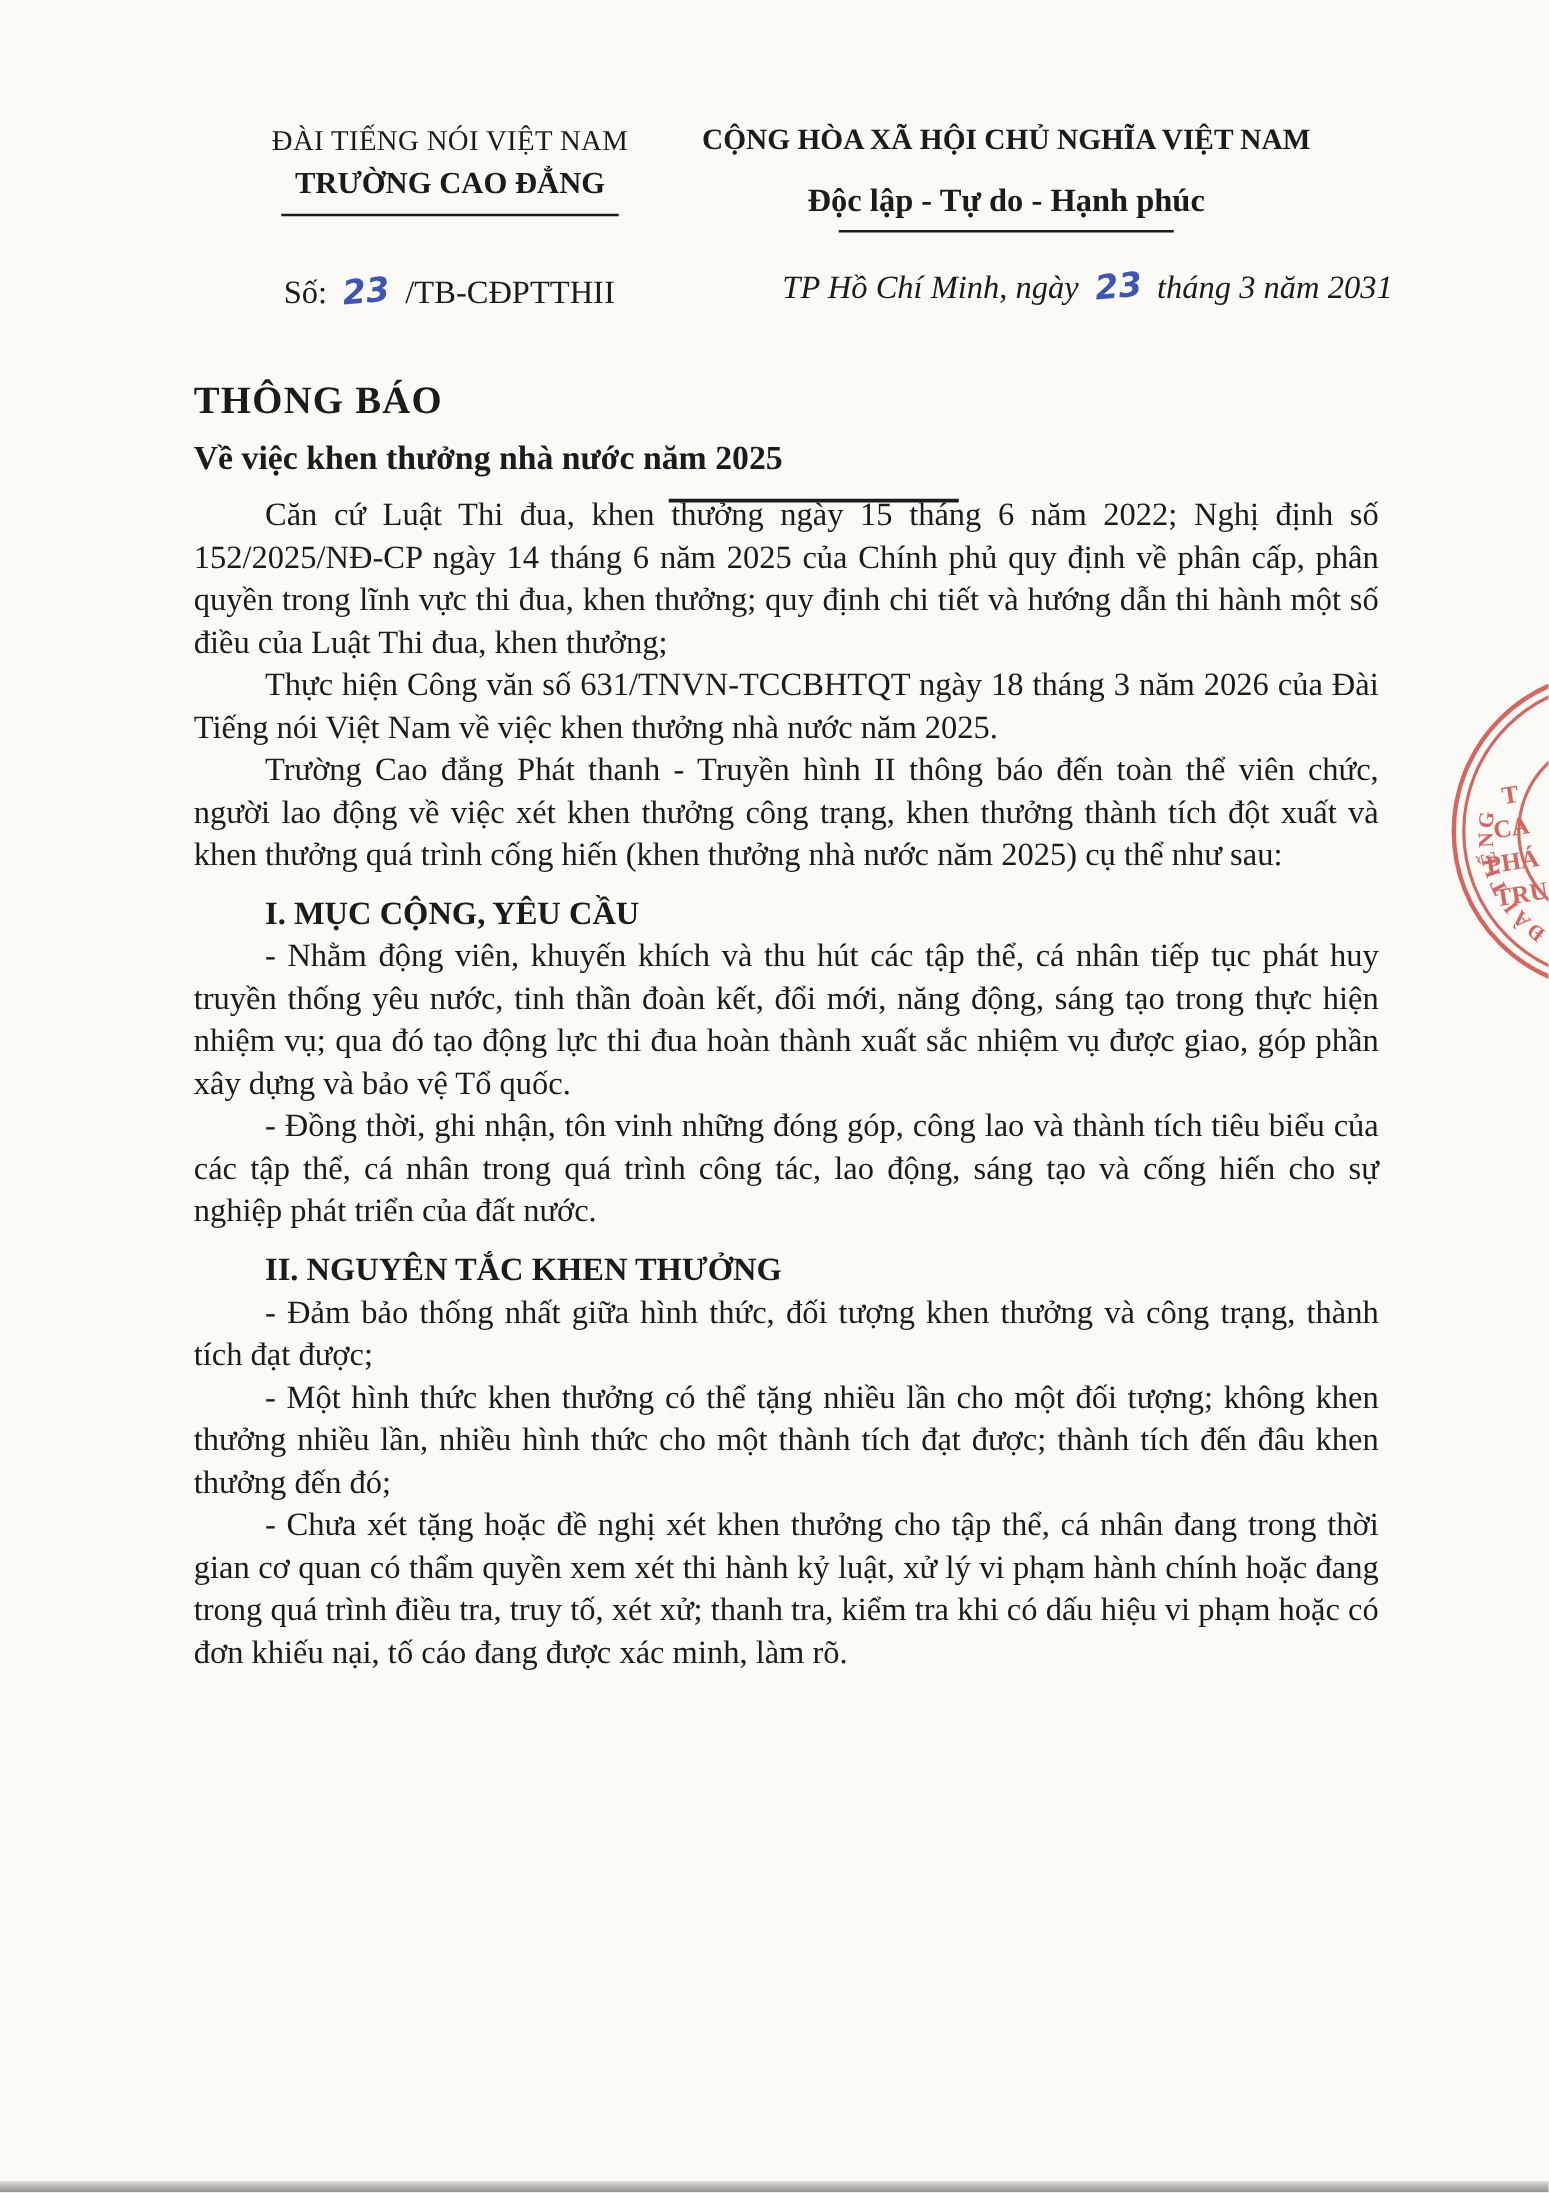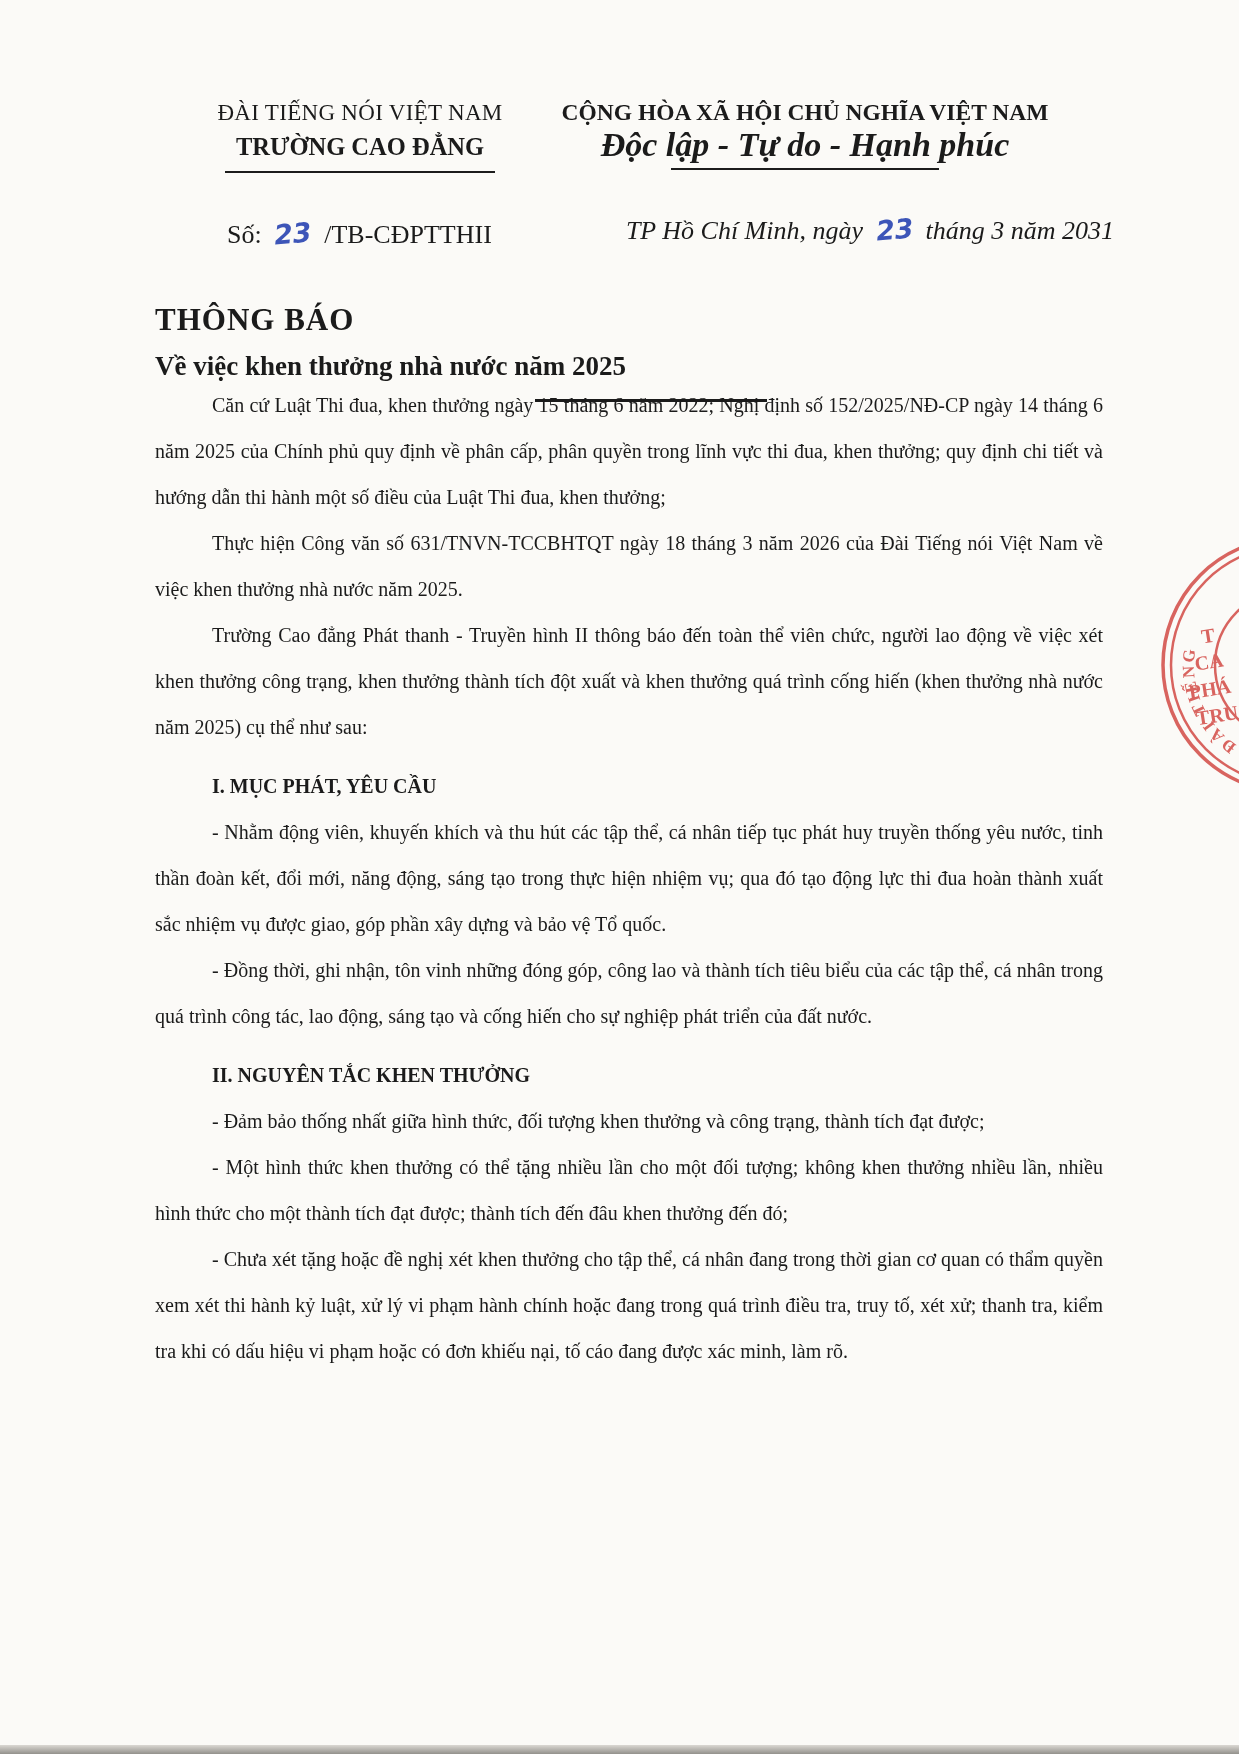--- a/index.html
+++ b/index.html
@@ -12,40 +12,40 @@
     color:#1b1b1b;
   }
   
   .header-left{position:absolute;left:118px;top:96px;width:484px;text-align:center;line-height:34px;}
   .hl1{font-size:23px;letter-spacing:.3px;}
   .hl2{font-size:24.5px;font-weight:bold;}
   .hl3{font-size:24.5px;font-weight:bold;}
   .underline-left{width:270px;height:0;border-top:2.5px solid #1c1c1c;margin:7px auto 0 auto;}
   .header-right{position:absolute;left:552px;top:96px;width:506px;text-align:center;}
   .hr1{font-size:23.5px;font-weight:bold;line-height:32px;}
-  .hr2{font-size:34px;font-weight:bold;line-height:34px;margin-top:0;font-style:italic;}
+  .hr2{font-size:26px;font-weight:bold;line-height:34px;margin-top:16px;}
   .underline-right{width:268px;height:0;border-top:2.5px solid #1c1c1c;margin:6px auto 0 auto;}
   .so-line{position:absolute;left:227px;top:218px;font-size:26px;}
   .date-line{position:absolute;left:615px;top:214px;width:510px;text-align:center;font-size:26px;font-style:italic;}
   .pen{
     font-family:"DejaVu Sans",sans-serif;
     font-style:italic;font-weight:bold;
     color:#3d55b8;font-size:27px;
     display:inline-block;transform:rotate(-5deg);
     padding:0 6px;
   }
   
   .title-wrap{position:absolute;left:155px;top:300px;width:990px;text-align:left;}
   .doc-title{font-size:31px;font-weight:bold;letter-spacing:1px;line-height:40px;}
   .doc-subtitle{font-size:27px;font-weight:bold;line-height:40px;margin-top:6px;}
   .title-divider{position:absolute;left:535px;top:399px;width:232px;height:3px;background:#1b1b1b;}
   
   .body-text{
-    position:absolute;left:155px;top:382px;width:948px;
-    font-size:20px;line-height:46px;
+    position:absolute;left:155px;top:395px;width:948px;
+    font-size:26px;line-height:34px;
     text-align:justify;
   }
   .body-text p{margin:0;text-indent:57px;}
   .body-text p + p{margin-top:0;}
   .body-text p.heading{font-weight:bold;margin-top:13px;}
   
   .stamp{position:absolute;top:520px;right:0;width:90px;height:270px;opacity:.88;}
   .stamp text{font-family:"Liberation Serif","DejaVu Serif",serif;}
   
   .scan-edge-bottom{position:absolute;left:0;right:0;bottom:0;height:9px;
@@ -83,21 +83,21 @@
   <div class="title-wrap">
     <div class="doc-title">THÔNG BÁO</div>
     <div class="doc-subtitle">Về việc khen thưởng nhà nước năm 2025</div>
   </div>
   <div class="title-divider"></div>
 
   <div class="body-text">
       <p class="para">Căn cứ Luật Thi đua, khen thưởng ngày 15 tháng 6 năm 2022; Nghị định số 152/2025/NĐ-CP ngày 14 tháng 6 năm 2025 của Chính phủ quy định về phân cấp, phân quyền trong lĩnh vực thi đua, khen thưởng; quy định chi tiết và hướng dẫn thi hành một số điều của Luật Thi đua, khen thưởng;</p>
       <p class="para">Thực hiện Công văn số 631/TNVN-TCCBHTQT ngày 18 tháng 3 năm 2026 của Đài Tiếng nói Việt Nam về việc khen thưởng nhà nước năm 2025.</p>
       <p class="para">Trường Cao đẳng Phát thanh - Truyền hình II thông báo đến toàn thể viên chức, người lao động về việc xét khen thưởng công trạng, khen thưởng thành tích đột xuất và khen thưởng quá trình cống hiến (khen thưởng nhà nước năm 2025) cụ thể như sau:</p>
-      <p class="heading">I. MỤC PHÁT, YÊU CẦU</p>
+      <p class="heading">I. MỤC CỘNG, YÊU CẦU</p>
       <p class="para">- Nhằm động viên, khuyến khích và thu hút các tập thể, cá nhân tiếp tục phát huy truyền thống yêu nước, tinh thần đoàn kết, đổi mới, năng động, sáng tạo trong thực hiện nhiệm vụ; qua đó tạo động lực thi đua hoàn thành xuất sắc nhiệm vụ được giao, góp phần xây dựng và bảo vệ Tổ quốc.</p>
       <p class="para">- Đồng thời, ghi nhận, tôn vinh những đóng góp, công lao và thành tích tiêu biểu của các tập thể, cá nhân trong quá trình công tác, lao động, sáng tạo và cống hiến cho sự nghiệp phát triển của đất nước.</p>
       <p class="heading">II. NGUYÊN TẮC KHEN THƯỞNG</p>
       <p class="para">- Đảm bảo thống nhất giữa hình thức, đối tượng khen thưởng và công trạng, thành tích đạt được;</p>
       <p class="para">- Một hình thức khen thưởng có thể tặng nhiều lần cho một đối tượng; không khen thưởng nhiều lần, nhiều hình thức cho một thành tích đạt được; thành tích đến đâu khen thưởng đến đó;</p>
       <p class="para">- Chưa xét tặng hoặc đề nghị xét khen thưởng cho tập thể, cá nhân đang trong thời gian cơ quan có thẩm quyền xem xét thi hành kỷ luật, xử lý vi phạm hành chính hoặc đang trong quá trình điều tra, truy tố, xét xử; thanh tra, kiểm tra khi có dấu hiệu vi phạm hoặc có đơn khiếu nại, tố cáo đang được xác minh, làm rõ.</p>
     </div>
 
   <div class="stamp">
     <svg width="90" height="270" viewBox="0 0 90 270" xmlns="http://www.w3.org/2000/svg">

